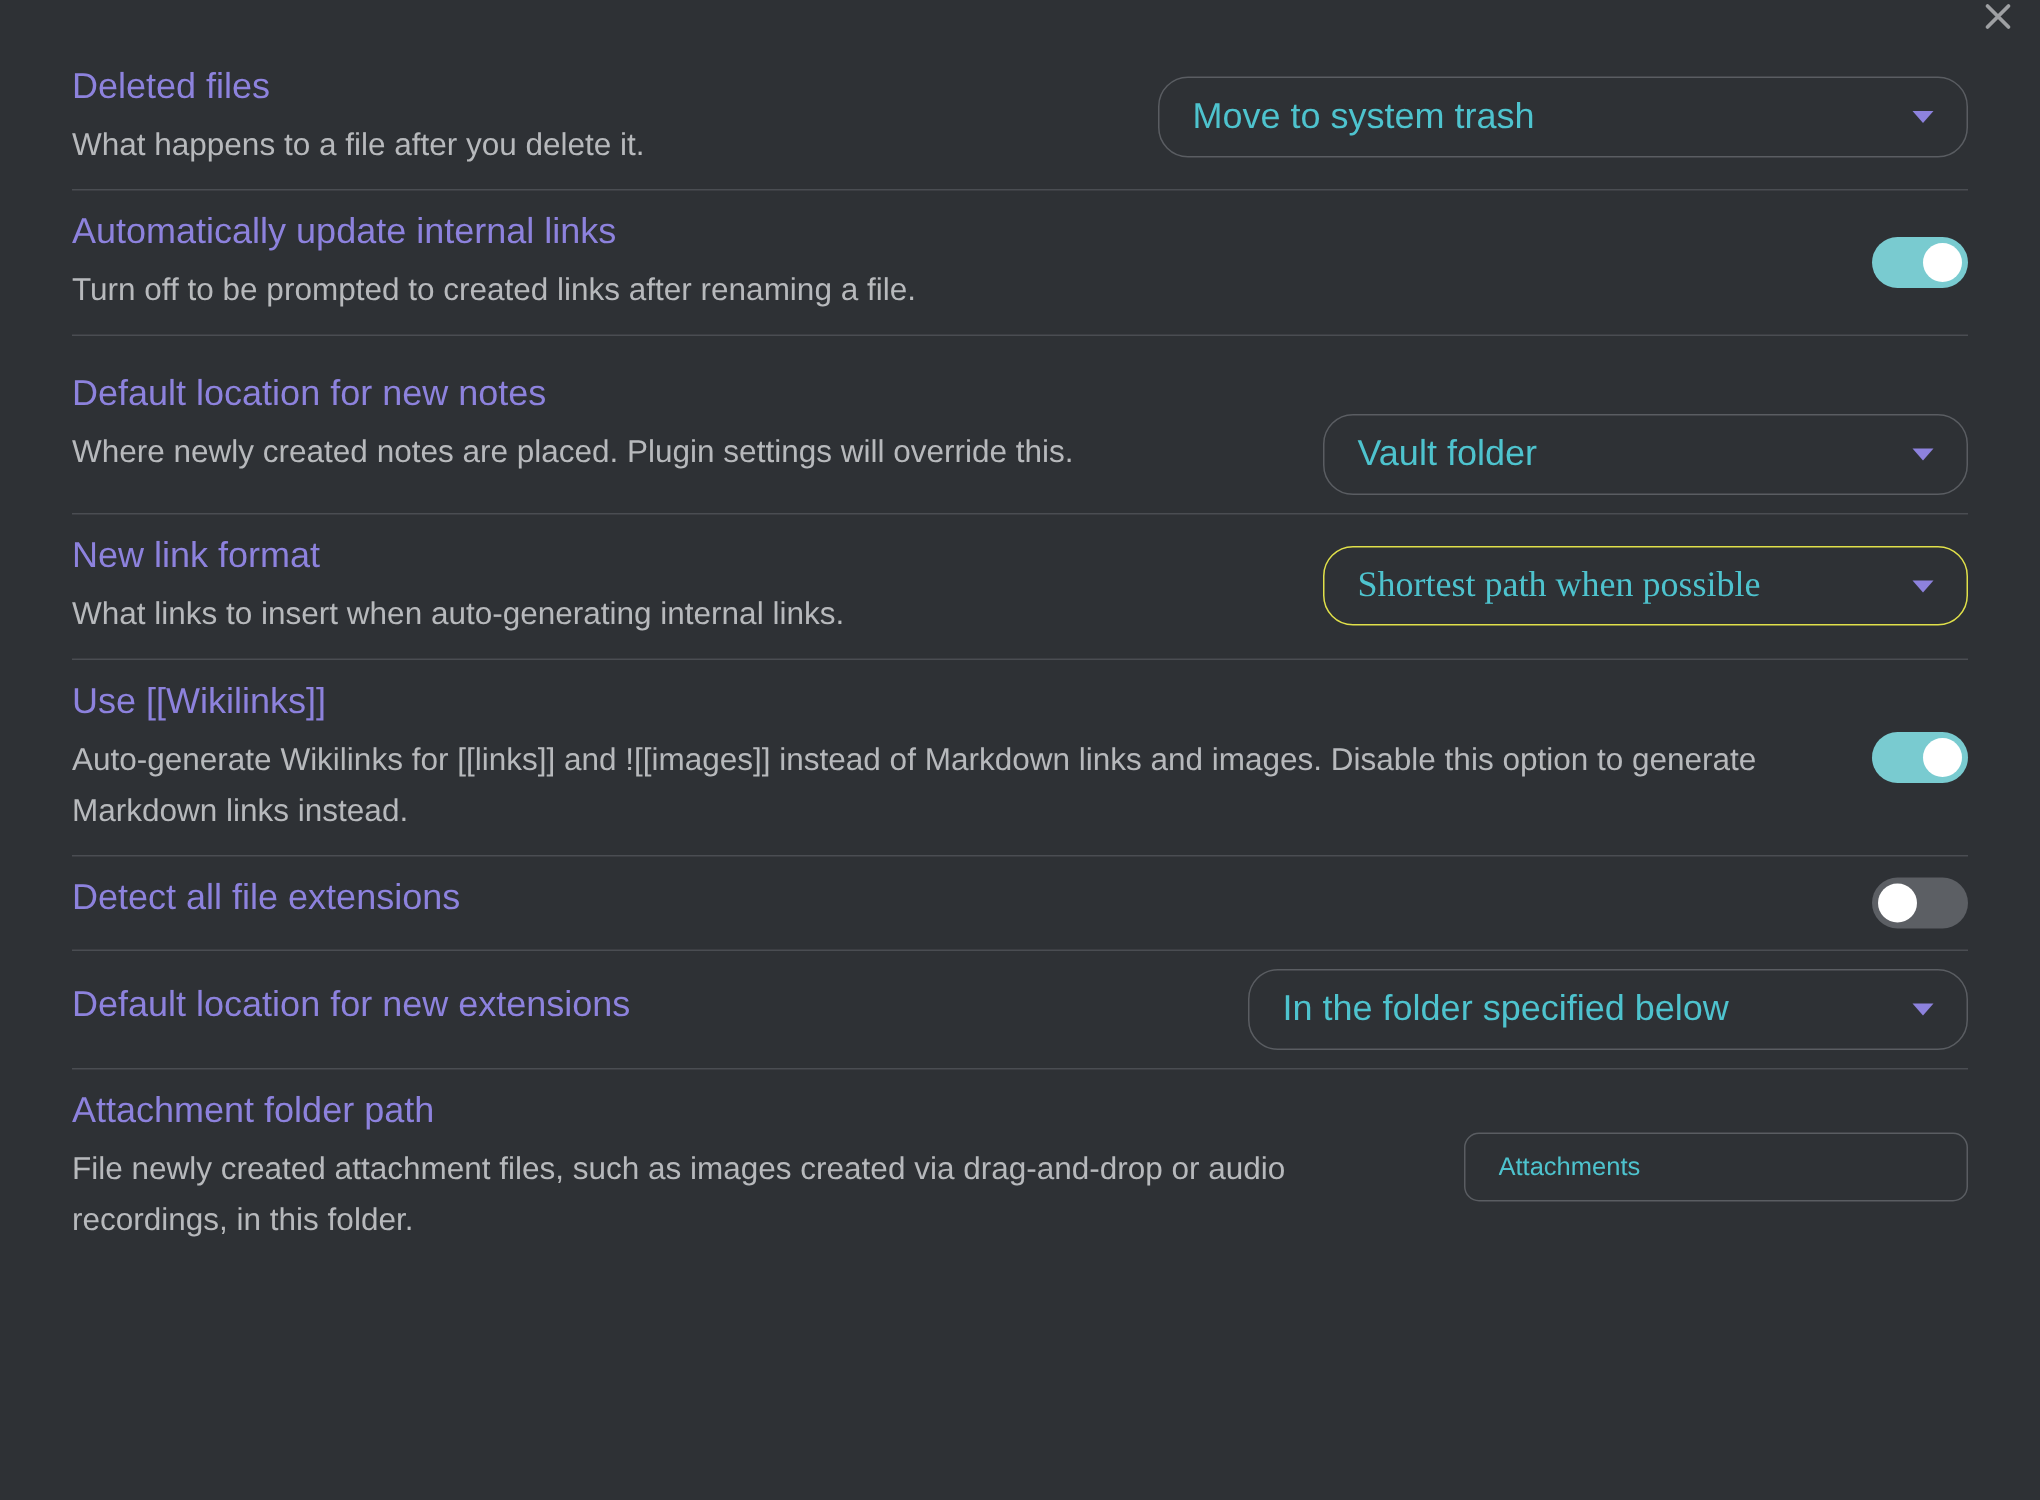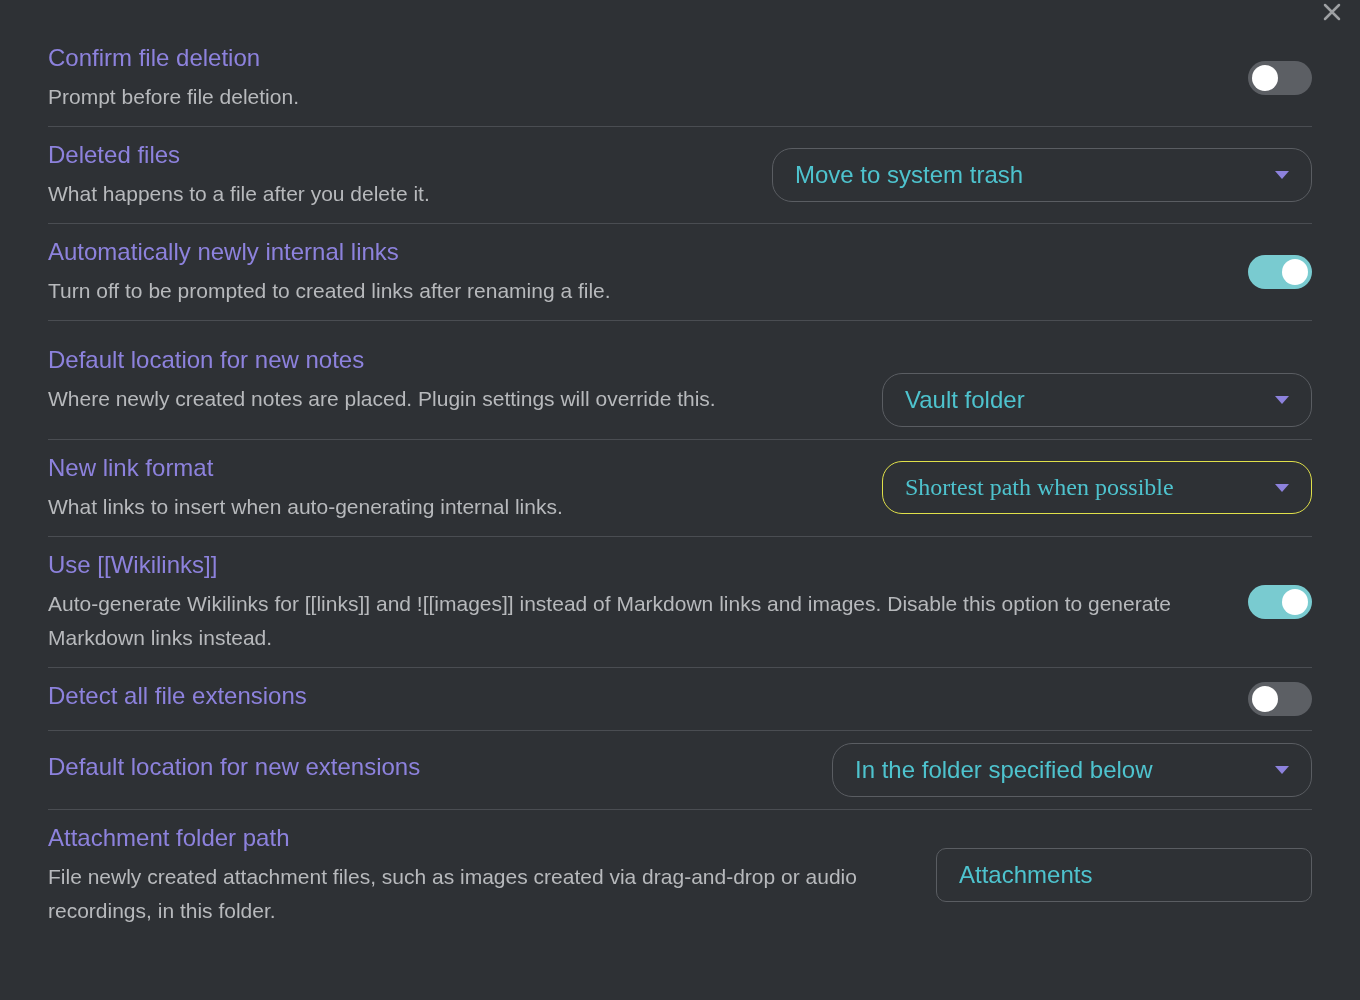--- a/index.html
+++ b/index.html
@@ -107,22 +107,22 @@
       border-top: 8px solid #8d82dd;
       margin-left: 18px;
     }
     
     .text-input {
       background-color: transparent;
       border: 1px solid #5a5d62;
       border-radius: 10px;
       padding: 12px 22px;
       color: #4ec3ce;
-      font-size: 24px;
-      width: 376px;
+      font-size: 17px;
+      width: 336px;
       font-family: inherit;
     }
     
     .close-icon {
       position: absolute;
       top: 0px;
       right: 18px;
       color: #9ea0a3;
       font-size: 24px;
       cursor: pointer;
@@ -132,108 +132,97 @@
 <body>
 
 <span class="close-icon">
   <svg width="20" height="20" viewBox="0 0 20 20">
       <path d="M3 3 L17 17 M17 3 L3 17" stroke="#9ea0a3" stroke-width="2.5" stroke-linecap="round" fill="none"></path>
     </svg>
 </span>
 
 <div class="settings-container">
 
-  <div class="setting-row">
-    <div class="setting-text">
-      <div class="setting-title">Confirm file deletion</div>
-      <div class="setting-description">Prompt before file deletion.</div>
+
+  <div class="setting-row">
+    <div class="setting-text">
+      <div class="setting-title">Deleted files</div>
+      <div class="setting-description">What happens to a file after you delete it.</div>
+    </div>
+    <div class="setting-control">
+      <div class="dropdown wide">
+        <span>Move to system trash</span>
+        <span class="dropdown-chevron"></span>
+      </div>
+    </div>
+  </div>
+
+  <div class="setting-row">
+    <div class="setting-text">
+      <div class="setting-title">Automatically update internal links</div>
+      <div class="setting-description">Turn off to be prompted to created links after renaming a file.</div>
+    </div>
+    <div class="setting-control">
+      <div class="toggle on">
+        <div class="toggle-knob"></div>
+      </div>
+    </div>
+  </div>
+
+  <div class="setting-row">
+    <div class="setting-text">
+      <div class="setting-title">Default location for new notes</div>
+      <div class="setting-description">Where newly created notes are placed. Plugin settings will override this.</div>
+    </div>
+    <div class="setting-control">
+      <div class="dropdown" style="min-width:430px;margin-top:40px;">
+        <span>Vault folder</span>
+        <span class="dropdown-chevron"></span>
+      </div>
+    </div>
+  </div>
+
+  <div class="setting-row">
+    <div class="setting-text">
+      <div class="setting-title">New link format</div>
+      <div class="setting-description">What links to insert when auto-generating internal links.</div>
+    </div>
+    <div class="setting-control">
+      <div class="dropdown highlighted">
+        <span>Shortest path when possible</span>
+        <span class="dropdown-chevron"></span>
+      </div>
+    </div>
+  </div>
+
+  <div class="setting-row">
+    <div class="setting-text">
+      <div class="setting-title">Use [[Wikilinks]]</div>
+      <div class="setting-description">Auto-generate Wikilinks for [[links]] and ![[images]] instead of Markdown links and images. Disable this option to generate Markdown links instead.</div>
+    </div>
+    <div class="setting-control">
+      <div class="toggle on">
+        <div class="toggle-knob"></div>
+      </div>
+    </div>
+  </div>
+
+  <div class="setting-row">
+    <div class="setting-text">
+      <div class="setting-title">Detect all file extensions</div>
     </div>
     <div class="setting-control">
       <div class="toggle">
         <div class="toggle-knob"></div>
       </div>
     </div>
   </div>
 
   <div class="setting-row">
     <div class="setting-text">
-      <div class="setting-title">Deleted files</div>
-      <div class="setting-description">What happens to a file after you delete it.</div>
-    </div>
-    <div class="setting-control">
-      <div class="dropdown wide">
-        <span>Move to system trash</span>
-        <span class="dropdown-chevron"></span>
-      </div>
-    </div>
-  </div>
-
-  <div class="setting-row">
-    <div class="setting-text">
-      <div class="setting-title">Automatically newly internal links</div>
-      <div class="setting-description">Turn off to be prompted to created links after renaming a file.</div>
-    </div>
-    <div class="setting-control">
-      <div class="toggle on">
-        <div class="toggle-knob"></div>
-      </div>
-    </div>
-  </div>
-
-  <div class="setting-row">
-    <div class="setting-text">
-      <div class="setting-title">Default location for new notes</div>
-      <div class="setting-description">Where newly created notes are placed. Plugin settings will override this.</div>
-    </div>
-    <div class="setting-control">
-      <div class="dropdown" style="min-width:430px;margin-top:40px;">
-        <span>Vault folder</span>
-        <span class="dropdown-chevron"></span>
-      </div>
-    </div>
-  </div>
-
-  <div class="setting-row">
-    <div class="setting-text">
-      <div class="setting-title">New link format</div>
-      <div class="setting-description">What links to insert when auto-generating internal links.</div>
-    </div>
-    <div class="setting-control">
-      <div class="dropdown highlighted">
-        <span>Shortest path when possible</span>
-        <span class="dropdown-chevron"></span>
-      </div>
-    </div>
-  </div>
-
-  <div class="setting-row">
-    <div class="setting-text">
-      <div class="setting-title">Use [[Wikilinks]]</div>
-      <div class="setting-description">Auto-generate Wikilinks for [[links]] and ![[images]] instead of Markdown links and images. Disable this option to generate Markdown links instead.</div>
-    </div>
-    <div class="setting-control">
-      <div class="toggle on">
-        <div class="toggle-knob"></div>
-      </div>
-    </div>
-  </div>
-
-  <div class="setting-row">
-    <div class="setting-text">
-      <div class="setting-title">Detect all file extensions</div>
-    </div>
-    <div class="setting-control">
-      <div class="toggle">
-        <div class="toggle-knob"></div>
-      </div>
-    </div>
-  </div>
-
-  <div class="setting-row">
-    <div class="setting-text">
       <div class="setting-title">Default location for new extensions</div>
     </div>
     <div class="setting-control">
       <div class="dropdown wider">
         <span>In the folder specified below</span>
         <span class="dropdown-chevron"></span>
       </div>
     </div>
   </div>
 

